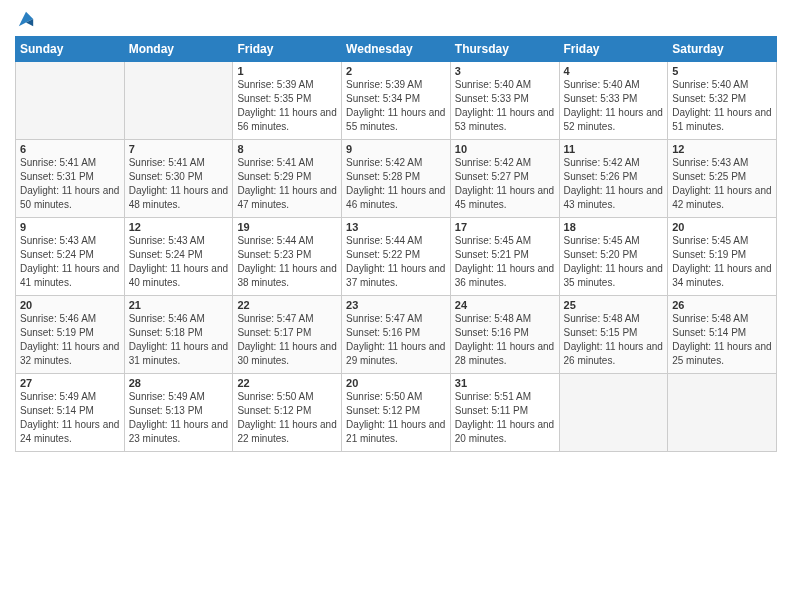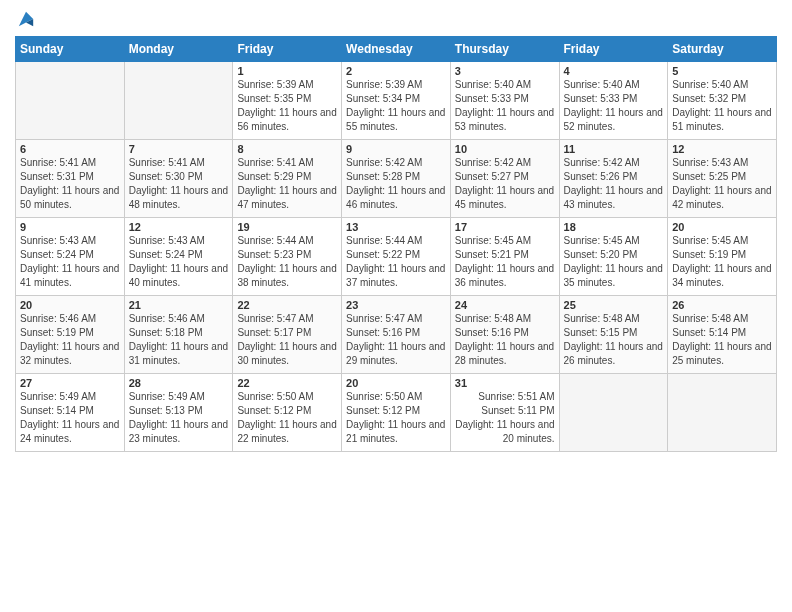--- a/index.html
+++ b/index.html
@@ -323,21 +323,21 @@
 Daylight: 11 hours and 22 minutes.</div>
           </td>
           <td>
             <span class="day-number">20</span>
             <div class="day-info" style="white-space: pre-line;">Sunrise: 5:50 AM
 Sunset: 5:12 PM
 Daylight: 11 hours and 21 minutes.</div>
           </td>
           <td>
             <span class="day-number">31</span>
-            <div class="day-info" style="white-space: pre-line; text-align: right;">Sunrise: 5:51 AM
+            <div class="day-info" style="white-space: pre-line;">Sunrise: 5:51 AM
 Sunset: 5:11 PM
 Daylight: 11 hours and 20 minutes.</div>
           </td>
           <td class="empty"></td>
           <td class="empty"></td>
         </tr>
       </tbody>
   </table>
 </div>
 

